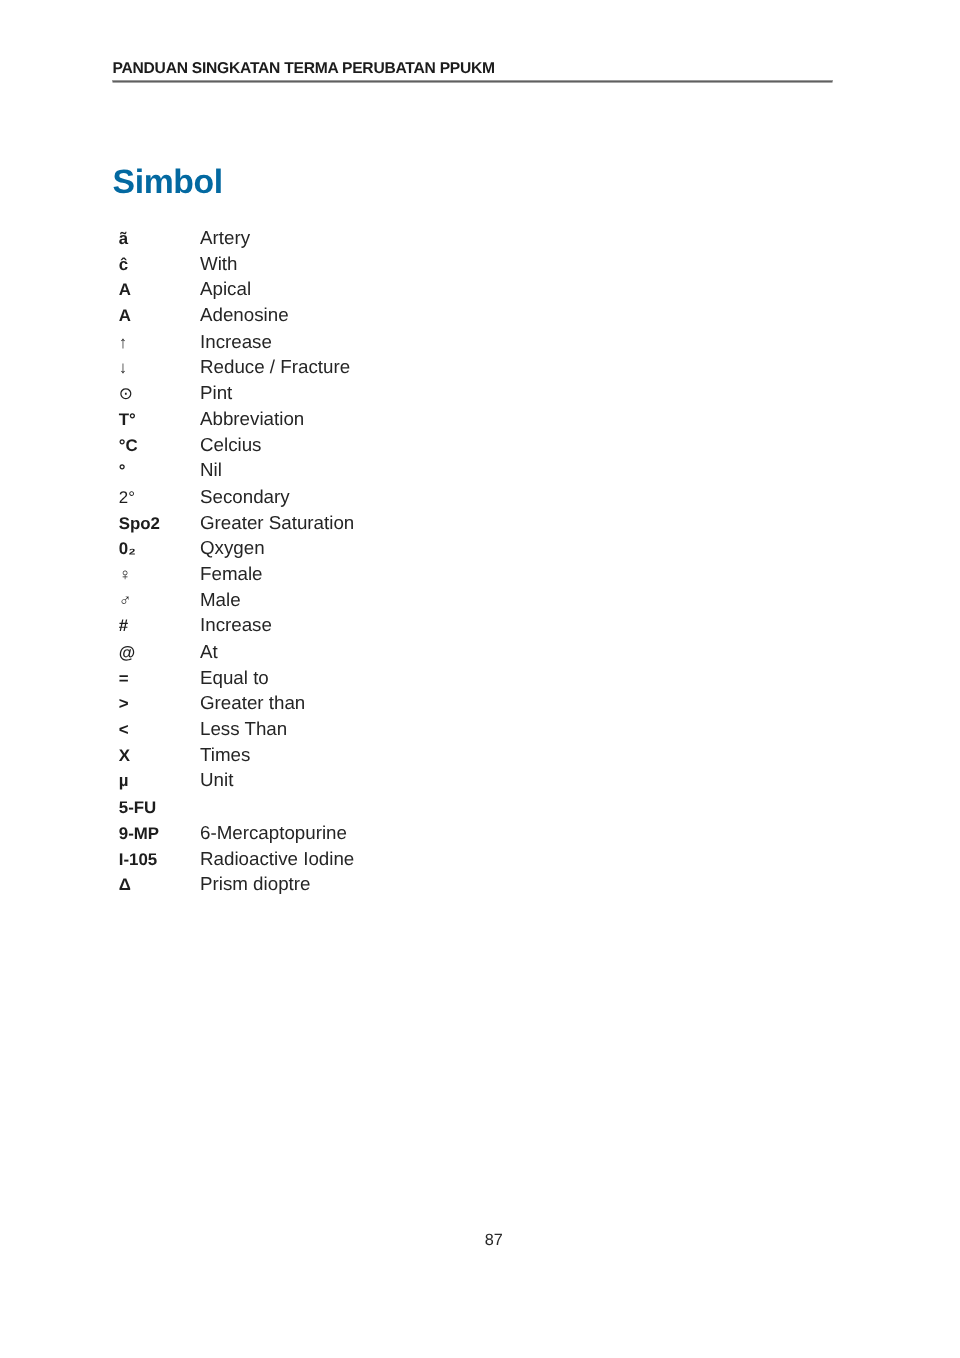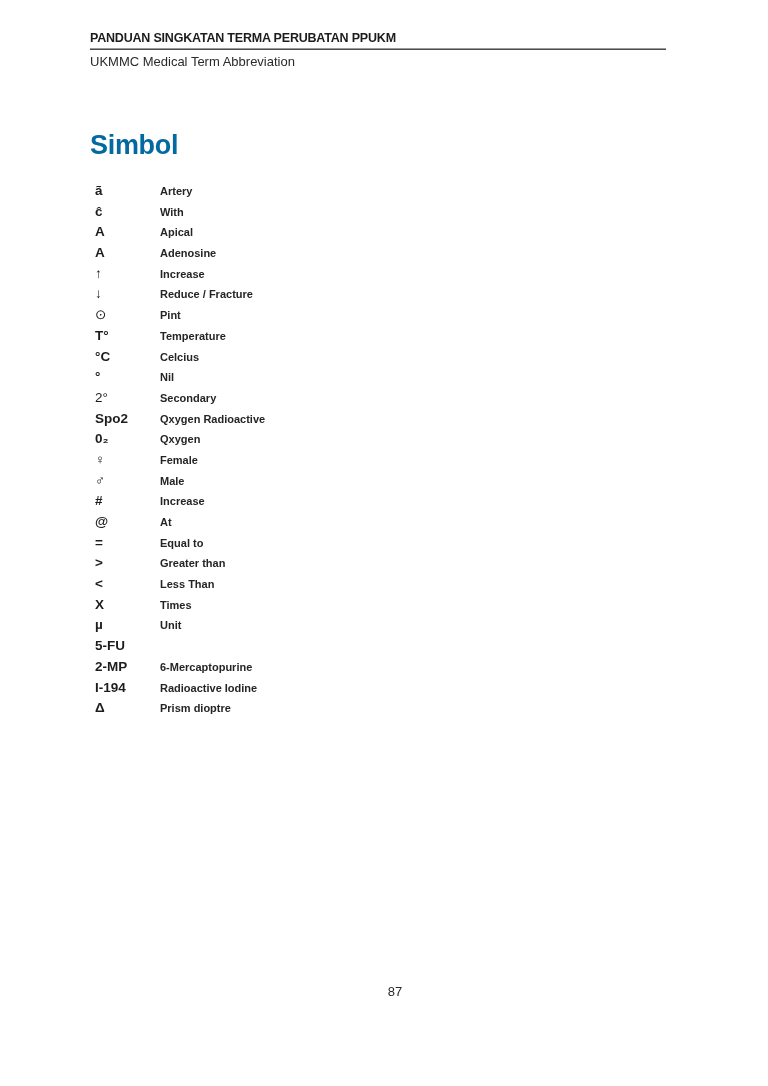--- a/index.html
+++ b/index.html
@@ -12,21 +12,21 @@
     width: 768px;
     height: 1086px;
     background: #ffffff;
     font-family: "Liberation Sans", sans-serif;
     color: #212121;
     overflow: hidden;
   }
   .header {
     position: absolute;
     left: 90px;
-    top: 30px;
+    top: 46px;
     width: 576px;
   }
   .doc-title {
     font-size: 12.5px;
     font-weight: bold;
     letter-spacing: -0.2px;
     color: #1c1c1c;
     line-height: 16px;
   }
   .header-rule {
@@ -71,45 +71,43 @@
     flex: 0 0 65px;
     font-size: 13.5px;
     font-weight: normal;
     color: #1d1d1d;
     white-space: nowrap;
   }
   .sym.bold {
     font-weight: bold;
   }
   .desc {
-    font-size: 11px;
+    font-size: 15px;
     color: #252525;
     white-space: nowrap;
-    font-weight: bold;
   }
   .page-number {
     position: absolute;
     left: 0;
     top: 984px;
     width: 768px;
     text-align: center;
     font-size: 13px;
     color: #2a2a2a;
     padding-left: 11px;
   }
 </style>
 </head>
 <body>
 
 <div class="page">
 
   <div class="header">
     <div class="doc-title">PANDUAN SINGKATAN TERMA PERUBATAN PPUKM</div>
     <div class="header-rule"></div>
-    <div class="doc-subtitle">UKMMC Medical Term Abbreviation</div>
   </div>
 
   <h1 class="section-heading">Simbol</h1>
 
   <div class="symbol-list" id="symbol-list">
       <div class="symbol-row">
         <span class="sym bold">ã</span>
         <span class="desc">Artery</span>
       </div>
       <div class="symbol-row">
@@ -131,37 +129,37 @@
       <div class="symbol-row">
         <span class="sym">↓</span>
         <span class="desc">Reduce / Fracture</span>
       </div>
       <div class="symbol-row">
         <span class="sym">⊙</span>
         <span class="desc">Pint</span>
       </div>
       <div class="symbol-row">
         <span class="sym bold">T°</span>
-        <span class="desc">Temperature</span>
+        <span class="desc">Abbreviation</span>
       </div>
       <div class="symbol-row">
         <span class="sym bold">°C</span>
         <span class="desc">Celcius</span>
       </div>
       <div class="symbol-row">
         <span class="sym bold">°</span>
         <span class="desc">Nil</span>
       </div>
       <div class="symbol-row">
         <span class="sym">2°</span>
         <span class="desc">Secondary</span>
       </div>
       <div class="symbol-row">
         <span class="sym bold">Spo2</span>
-        <span class="desc">Qxygen Radioactive</span>
+        <span class="desc">Greater Saturation</span>
       </div>
       <div class="symbol-row">
         <span class="sym bold">0₂</span>
         <span class="desc">Qxygen</span>
       </div>
       <div class="symbol-row">
         <span class="sym bold">♀</span>
         <span class="desc">Female</span>
       </div>
       <div class="symbol-row">
@@ -193,25 +191,25 @@
         <span class="desc">Times</span>
       </div>
       <div class="symbol-row">
         <span class="sym bold">µ</span>
         <span class="desc">Unit</span>
       </div>
       <div class="symbol-row">
         <span class="sym bold">5-FU</span>
       </div>
       <div class="symbol-row">
-        <span class="sym bold">2-MP</span>
+        <span class="sym bold">9-MP</span>
         <span class="desc">6-Mercaptopurine</span>
       </div>
       <div class="symbol-row">
-        <span class="sym bold">I-194</span>
+        <span class="sym bold">I-105</span>
         <span class="desc">Radioactive Iodine</span>
       </div>
       <div class="symbol-row">
         <span class="sym bold">Δ</span>
         <span class="desc">Prism dioptre</span>
       </div>
     </div>
 
   <div class="page-number">87</div>
 

